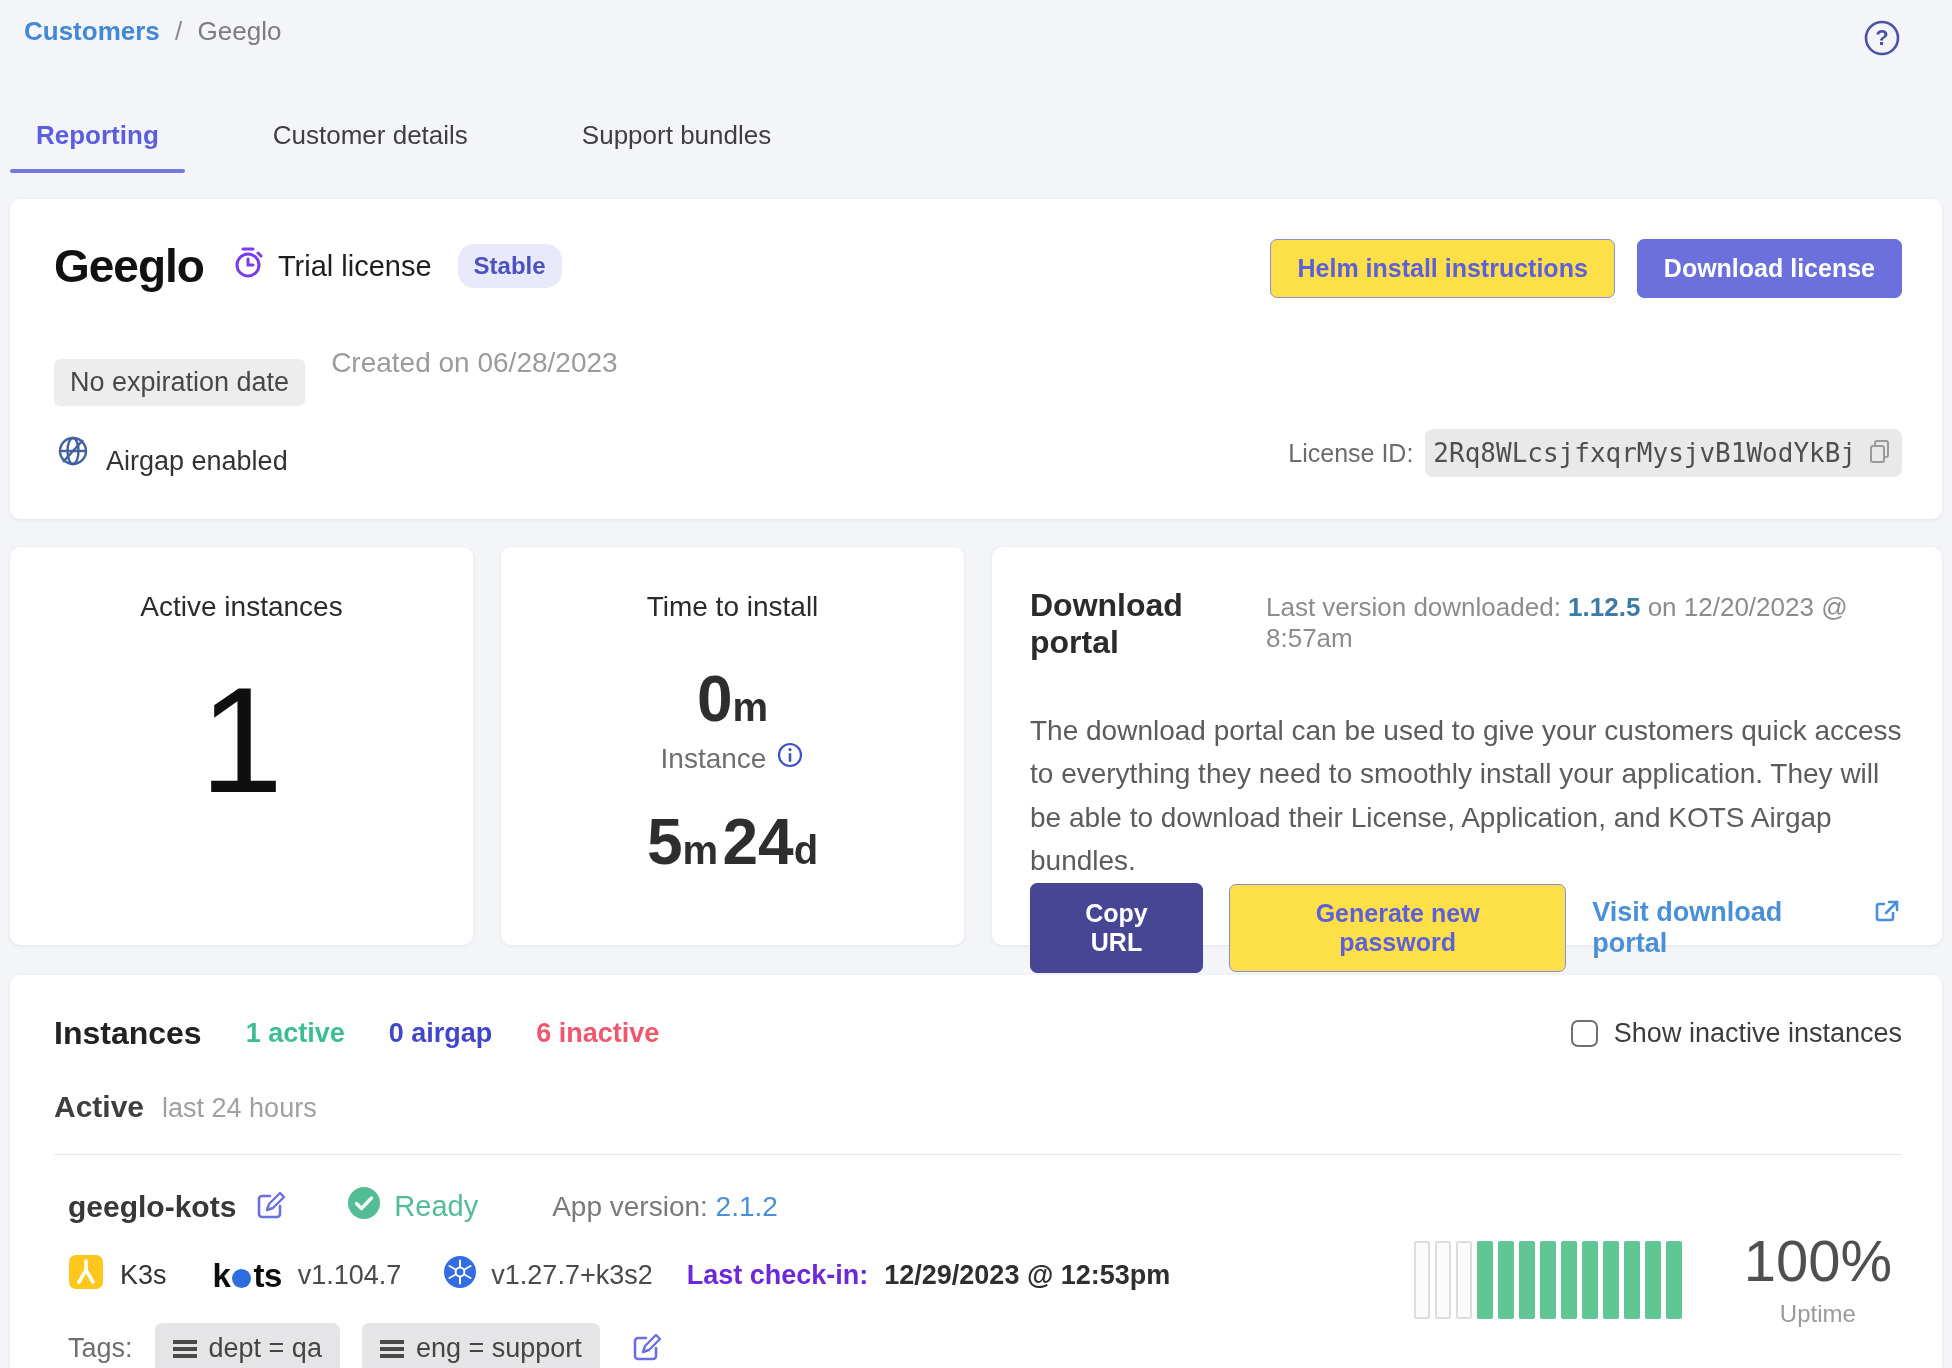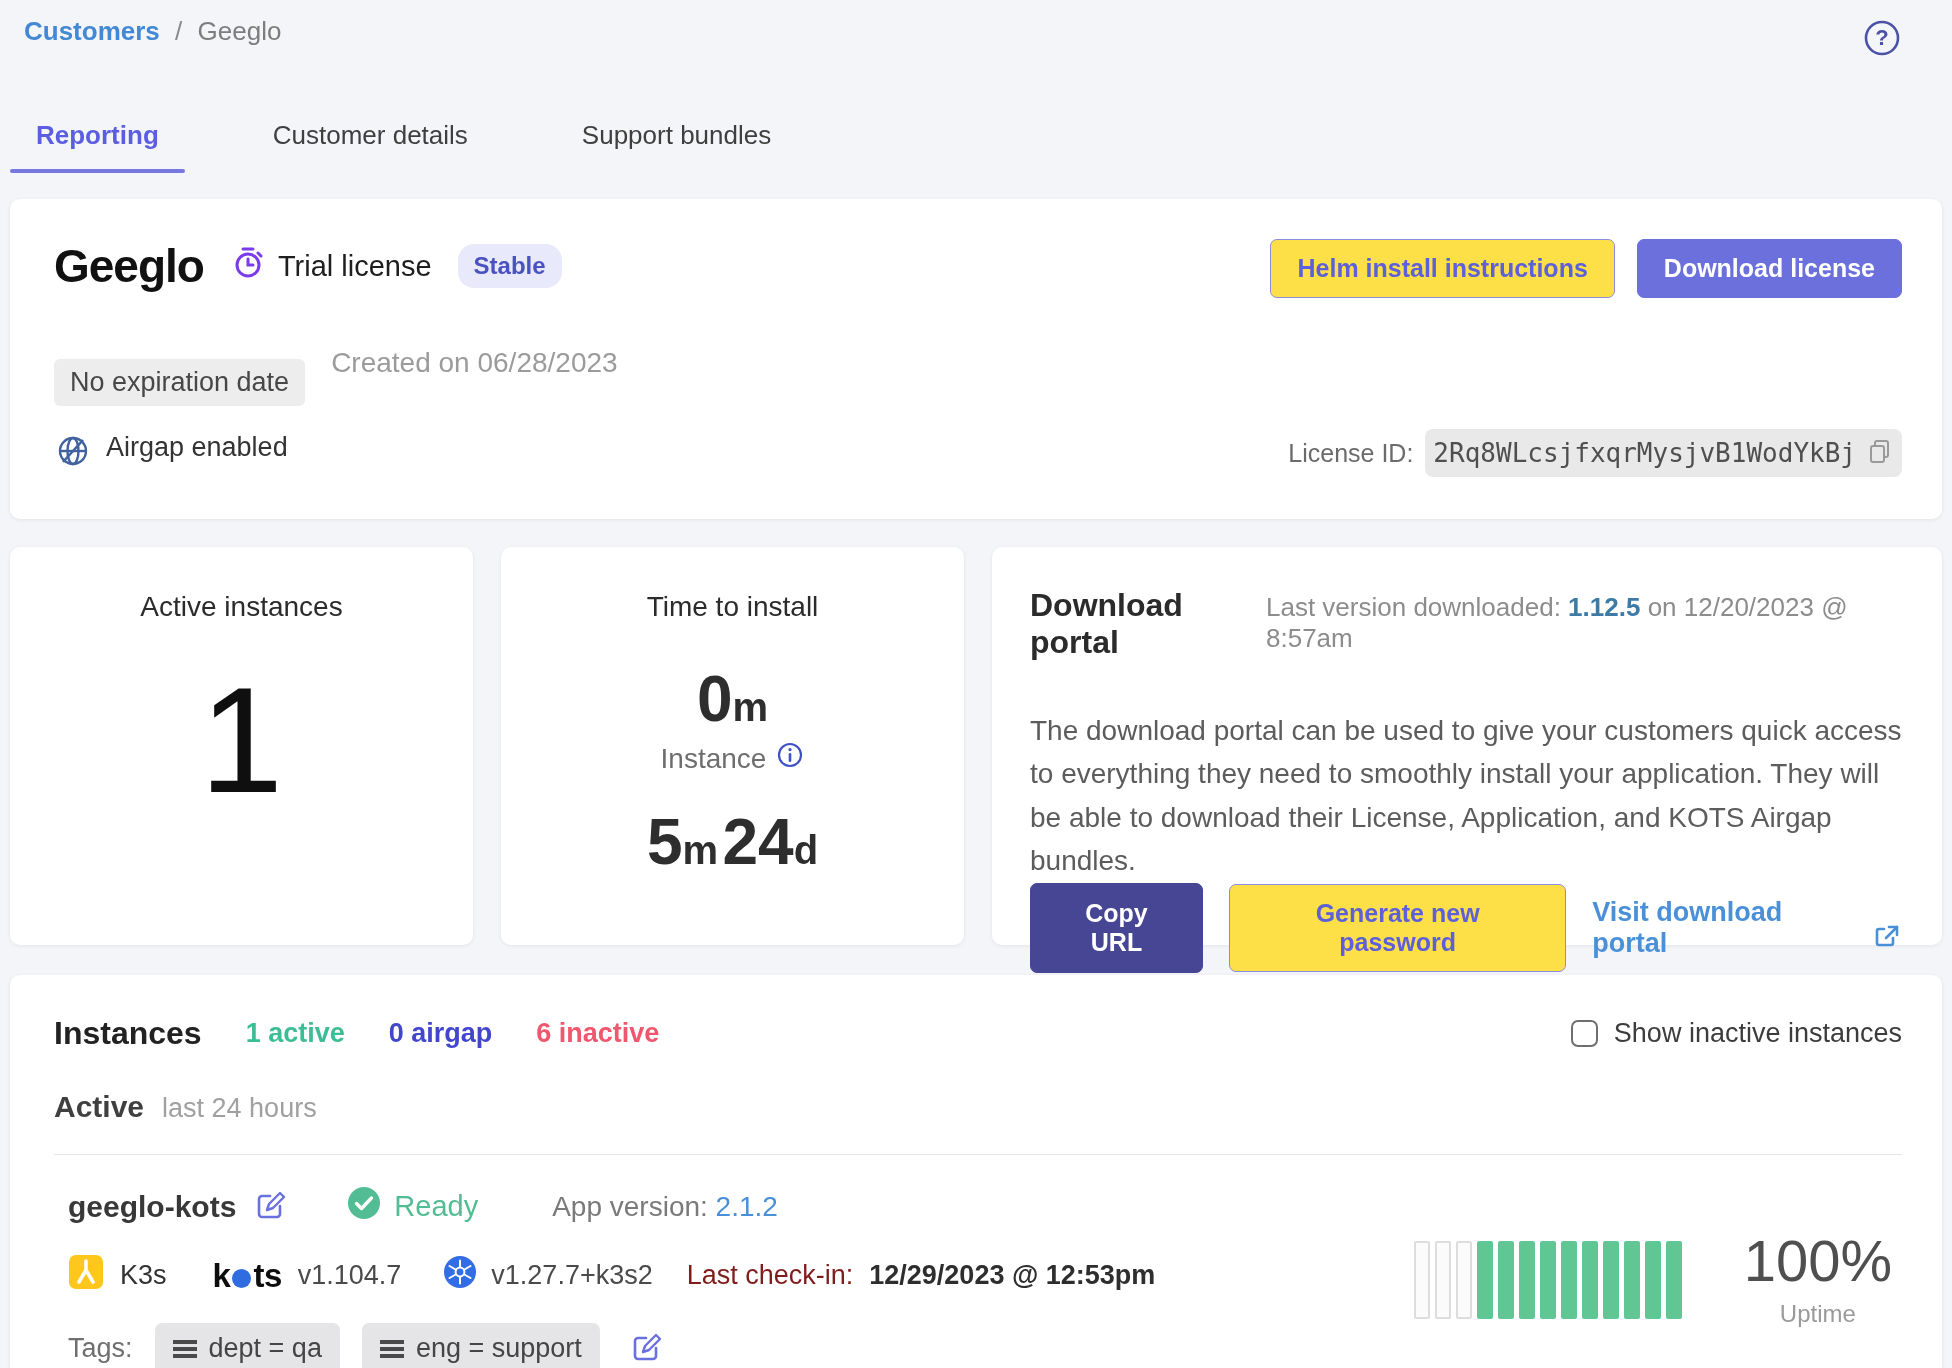--- a/index.html
+++ b/index.html
@@ -27,21 +27,21 @@
   
   .license-card { margin-top:26px; padding:40px 40px 42px 44px; display:flex; justify-content:space-between; }
   .lc-left { display:flex; flex-direction:column; gap:26px; }
   .lc-title-row { display:flex; align-items:center; gap:26px; }
   .app-name { font-size:46px; font-weight:800; color:#111; letter-spacing:-1px; }
   .license-type { display:flex; align-items:center; gap:12px; font-size:29px; color:#1e1e1e; }
   .badge-stable { font-size:24px; font-weight:600; color:#4a51c0; background:#e8e9fa; padding:8px 16px; border-radius:16px; }
   .lc-row2 { display:flex; align-items:center; gap:26px; }
   .badge-gray { font-size:27px; color:#474747; background:#ededed; padding:8px 16px; border-radius:6px;margin-top:40px; }
   .created { font-size:28px; color:#9b9b9b; }
-  .lc-row3 { display:flex; align-items:flex-start; gap:14px; font-size:27px; color:#333; }
+  .lc-row3 { display:flex; align-items:flex-end; gap:14px; font-size:27px; color:#333; }
   .lc-right { display:flex; flex-direction:column; justify-content:space-between; align-items:flex-end; }
   .lc-buttons { display:flex; gap:22px; }
   .btn { border-radius:7px; font-size:25px; cursor:pointer; font-family:inherit; }
   .btn-outline { color:#5d60d8; background:#fde047; border:1px solid #8a8ce0; padding:14px 26px; font-weight:600; }
   .btn-solid { color:#fff; background:#6b70dd; border:1px solid #6b70dd; padding:14px 26px; font-weight:600; }
   .license-id-row { display:flex; align-items:center; gap:12px; }
   .license-id-label { font-size:25px; color:#6b6b6b; }
   .license-id-chip { display:flex; align-items:center; gap:10px; background:#e9e9e9; border-radius:8px; padding:8px 8px; }
   .license-id-code { font-family:"DejaVu Sans Mono", monospace; font-size:26px; color:#4f4f4f; }
   
@@ -56,21 +56,21 @@
   .tti-value.second { margin-top:34px; }
   
   .dp-card { flex:1; height:398px; padding:40px 40px 40px 38px; display:flex; flex-direction:column; }
   .dp-header { display:flex; justify-content:space-between; align-items:baseline; }
   .dp-title { font-size:32px; font-weight:700; color:#2b2b2b; }
   .dp-version { font-size:26px; color:#8c8c8c; }
   .dp-version .ver-link { color:#3d7ba6; font-weight:600; cursor:pointer; }
   .dp-desc { margin-top:48px; font-size:28px; line-height:1.55; color:#5c5c5c; max-width:880px; }
   .dp-buttons { margin-top:auto; display:flex; align-items:center; gap:26px; }
   .btn-dark { color:#fff; background:#474695; border:1px solid #474695; padding:15px 26px; font-weight:600; }
-  .link-blue { font-size:27px; color:#4a90d9; font-weight:600; display:flex; align-items:flex-end; gap:12px; cursor:pointer; }
+  .link-blue { font-size:27px; color:#4a90d9; font-weight:600; display:flex; align-items:flex-start; gap:12px; cursor:pointer; }
   
   .instances-card { margin-top:30px; padding:40px 40px 0 44px; height:462px; }
   .inst-header { display:flex; align-items:center; }
   .inst-title { font-size:32px; font-weight:700; color:#222; }
   .inst-counts { display:flex; gap:44px; margin-left:44px; font-size:27px; font-weight:600; }
   .cnt-active { color:#3dbd94; }
   .cnt-airgap { color:#4146cc; }
   .cnt-inactive { color:#f0566e; }
   .show-inactive { margin-left:auto; display:flex; align-items:center; gap:16px; font-size:27px; color:#3c3c3c; cursor:pointer; }
   .checkbox { width:27px; height:27px; border:2.5px solid #6f6f6f; border-radius:7px; background:#fff; cursor:pointer; }
@@ -82,21 +82,21 @@
   .irow { display:flex; align-items:center; }
   .inst-name { font-size:30px; font-weight:700; color:#383838; }
   .ready { display:flex; align-items:center; gap:12px; font-size:29px; color:#52bd94; margin-left:60px; }
   .appver { margin-left:74px; font-size:28px; color:#7a7a7a; }
   .appver .ver-blue { color:#4a90d9; cursor:pointer; }
   .dist { display:flex; align-items:center; gap:16px; font-size:27px; color:#333; }
   .kots-logo { font-size:33px; font-weight:800; color:#0d0d0d; letter-spacing:-0.5px; margin-left:46px; display:flex; align-items:center; }
   .kots-o { display:inline-block; width:19px; height:19px; border-radius:50%; background:#2f6ce0; margin:6px 2px 0 2px; }
   .ver-text { font-size:27px; color:#4a4a4a; margin-left:16px; }
   .k8s-group { display:flex; align-items:center; gap:14px; margin-left:42px; font-size:27px; color:#4a4a4a; }
-  .checkin-label { margin-left:34px; font-size:27px; color:#7f1d1d; }
+  .checkin-label { margin-left:34px; font-size:27px; color:#6d28d9;font-weight:bold; }
   .checkin-value { margin-left:16px; font-size:27px; font-weight:700; color:#2e2e2e; }
   .tags-label { font-size:27px; color:#6f6f6f; }
   .tag-pill { display:flex; align-items:center; gap:12px; font-size:27px; color:#454545; background:#e5e5e7; border-radius:7px; padding:10px 18px; margin-left:22px; }
   .bars-icon { width:24px; height:4px; background:#4a4a4a; box-shadow:0 7px 0 #4a4a4a, 0 -7px 0 #4a4a4a; }
   .tag-edit { margin-left:30px; }
   .inst-right { margin-left:auto; display:flex; align-items:center; gap:62px; padding-right:10px; }
   .uptime-bars { display:flex; gap:5px; align-items:flex-end; }
   .ubar { width:16px; height:78px; border-radius:2px; }
   .ubar.empty { background:#fbfbfb; border:2px solid #ddd; }
   .ubar.filled { background:#5fc694; }

